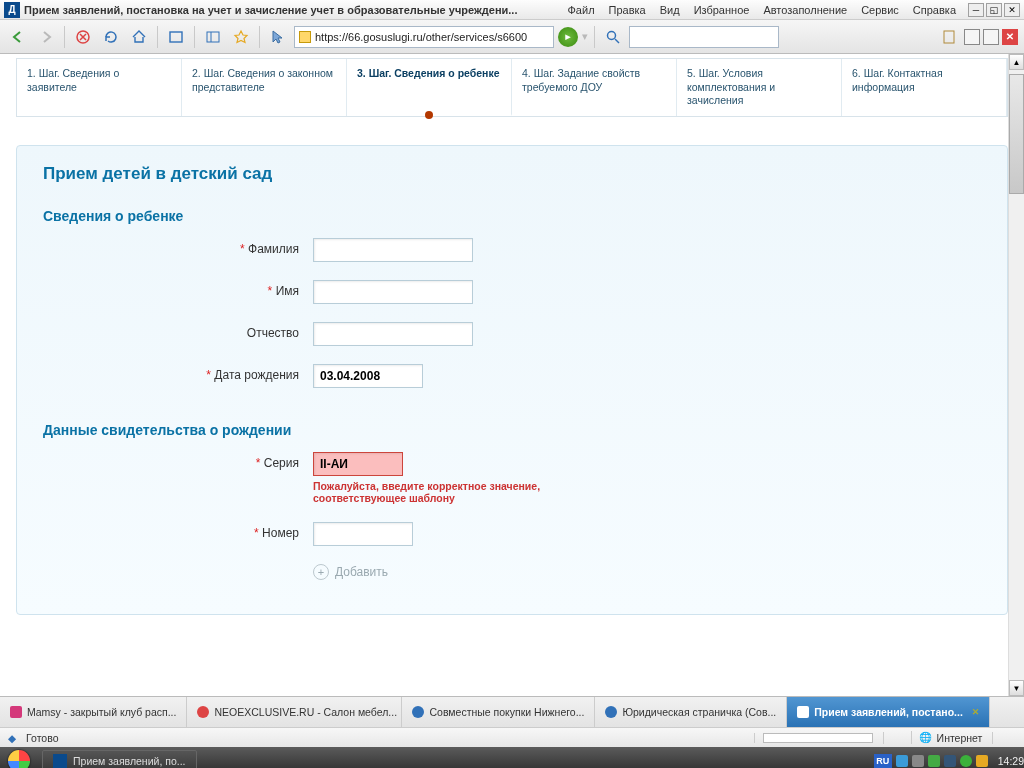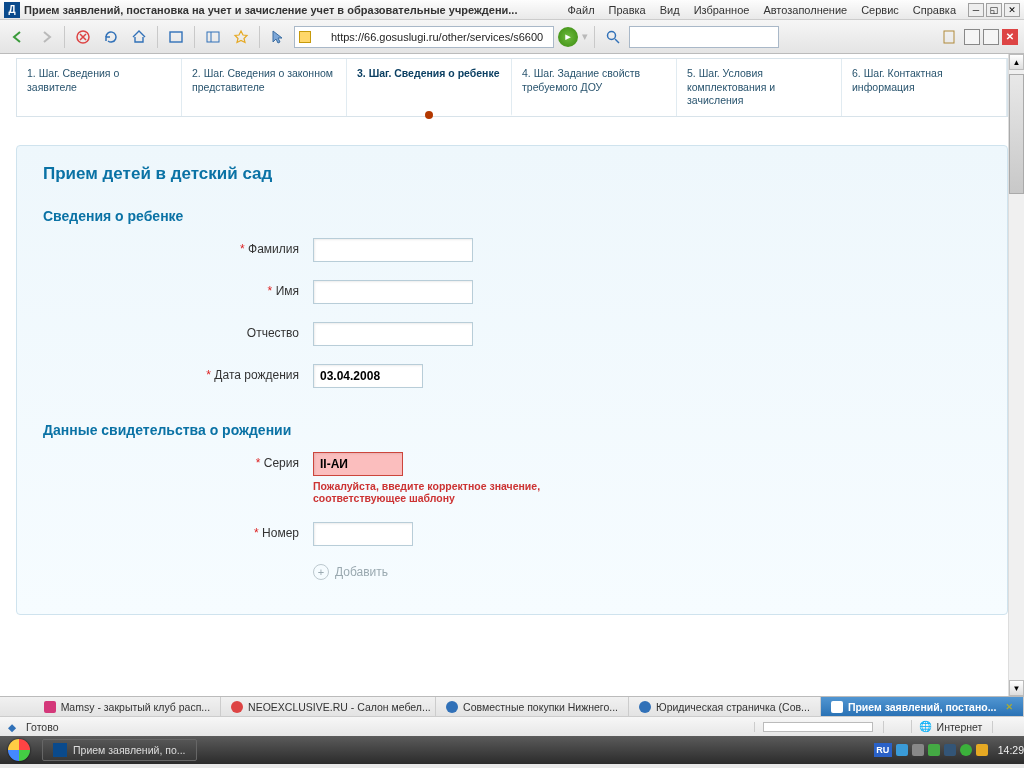--- a/index.html
+++ b/index.html
@@ -67,21 +67,21 @@
 .tbtn svg { width: 16px; height: 16px; }
 .sep { width: 1px; height: 22px; background: #c9c9c9; margin: 0 2px; }
 .urlbar {
   flex: 1;
   height: 22px;
   background: #fff;
   border: 1px solid #a9b8c8;
   display: flex;
   align-items: center;
   padding: 0 4px;
-  gap: 20px;
+  gap: 4px;
   max-width: 260px;
 }
 .urlbar .lock {
   width: 12px; height: 12px;
   background: #ffd76a;
   border: 1px solid #c69a0b;
 }
 .urlbar .urltext {
   flex: 1;
   font-size: 11px;
@@ -254,27 +254,26 @@
   border-radius: 50%;
   display: inline-flex;
   align-items: center;
   justify-content: center;
   font-size: 11px;
   color: #9aa9b0;
 }
 
 
 .tabstrip {
-  height: 20px;
+  height: 31px;
   background: linear-gradient(#f1f1f1,#e3e3e3);
   border-top: 1px solid #bbb;
   display: flex;
   align-items: stretch;
   font-size: 10.5px;
-  justify-content: flex-end;
 }
 .tab {
   display: flex;
   align-items: center;
   gap: 5px;
   padding: 0 10px;
   border-right: 1px solid #ccc;
   color: #333;
   max-width: 215px;
   overflow: hidden;

